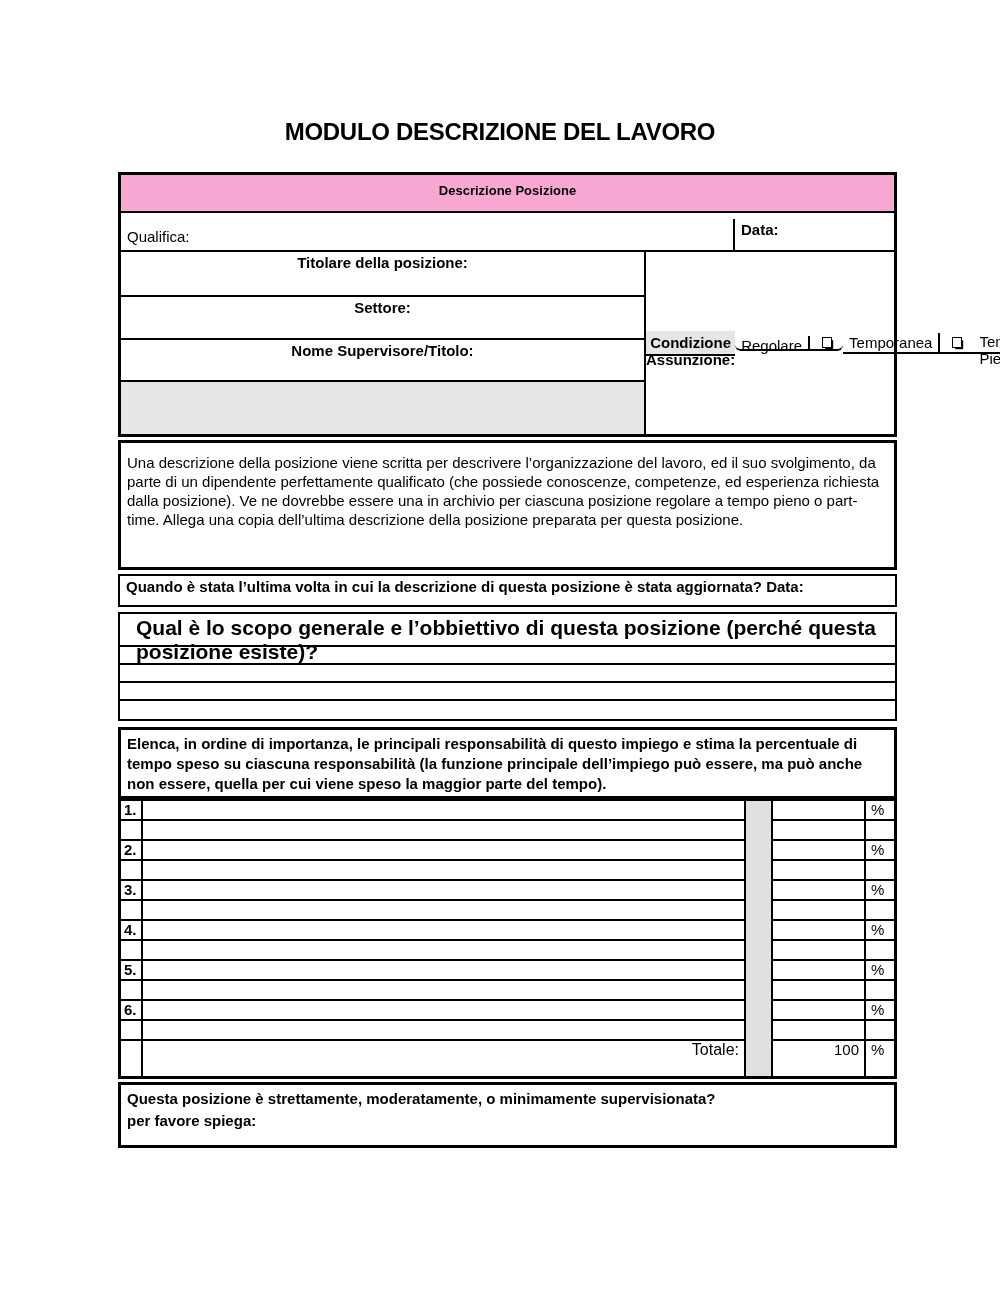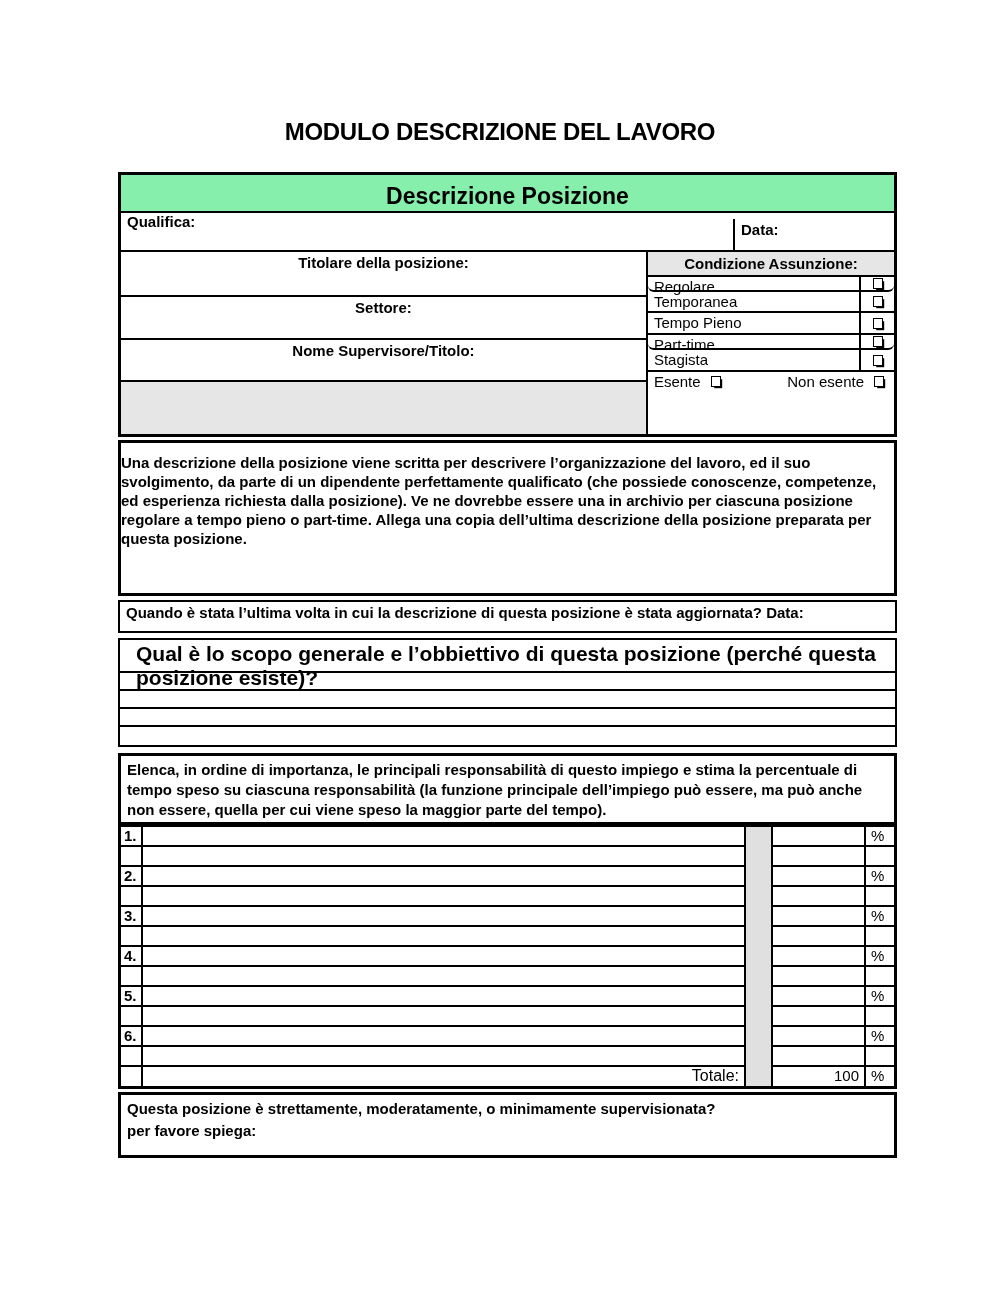--- a/index.html
+++ b/index.html
@@ -10,34 +10,34 @@
   }
   .title {
     position:absolute; top:118px; left:0; width:1000px;
     text-align:center; font-size:24px; font-weight:bold; letter-spacing:-0.3px;
   }
   .form-wrap { position:absolute; left:118px; top:172px; width:779px; }
 
   
   .secA { border:3px solid #000; height:265px; }
   .secA-header {
-    height:38px; border-bottom:2px solid #000; background:#86efac;
-    text-align:center; font-weight:bold; font-size:23px; padding-top:8px;
+    height:38px; border-bottom:2px solid #000; background:#f9a8d4;
+    text-align:center; font-weight:bold; font-size:13px; padding-top:8px;
   }
   .rowQD { display:flex; height:39px; border-bottom:2px solid #000; }
-  .cell-qualifica { flex:1; padding:0 6px; font-weight:bold; font-size:15px; }
+  .cell-qualifica { flex:1; padding:15px 6px; font-weight:normal; font-size:15px; }
   .cell-data { width:161px; border-left:2px solid #000; padding:2px 6px; font-weight:bold; font-size:15px;margin-top:6px; }
   .mainA { display:flex; height:182px; }
   .colL { width:529px; display:flex; flex-direction:column; }
   .colL .lcell { padding:2px 6px; font-weight:bold; font-size:15px; border-bottom:2px solid #000;text-align:center; }
   .lcell.titolare { height:45px; }
   .lcell.settore { height:43px; }
   .lcell.supervisore { height:42px; }
   .lcell.grayfill { height:52px; background:#e6e6e6; border-bottom:none; }
-  .colR { width:250px; border-left:2px solid #000; display:flex; flex-direction:column; }
+  .colR { width:250px; border-left:2px solid #000; display:flex; flex-direction:row;align-items:center; }
   .cond-header {
     height:25px; background:#e6e6e6; border-bottom:2px solid #000;
     text-align:center; font-weight:bold; font-size:15px; padding-top:3px;
   }
   .opt-row { display:flex; border-bottom:2px solid #000; font-size:15px; }
   .opt-row .opt-label { flex:1; padding:1px 6px; }
   .opt-row .opt-cb {
     width:35px; border-left:2px solid #000;
     display:flex; align-items:center; justify-content:center;
   }
@@ -45,21 +45,21 @@
   .cb {
     display:inline-block; width:10px; height:11px; background:#fff;
     border:1.7px solid #000; box-shadow:2.2px 2.2px 0 -1px #000;
   }
   .ore-cell { height:34px; border-bottom:2px solid #000; padding:1px 6px; font-size:15px; }
   .ore-cell .ore-b { font-weight:bold; }
   .esente-row { height:18px; display:flex; align-items:center; font-size:15px; padding:0 10px 0 6px; justify-content:space-between;border-radius:6px; }
   .esente-item { display:flex; align-items:center; gap:10px; }
 
   
-  .secB { margin-top:3px; border:3px solid #000; height:156px; padding:10px 8px 0 0; font-size:15px; line-height:19px;font-weight:bold; }
+  .secB { margin-top:3px; border:3px solid #000; height:130px; padding:10px 8px 0 6px; font-size:15px; line-height:19px; }
 
   
   .secC { margin-top:4px; border:2px solid #000; height:33px; padding:2px 6px; font-weight:bold; font-size:15px; }
 
   
   .secD { margin-top:5px; border:2px solid #000; }
   .secD-header { height:33px; border-bottom:2px solid #000; padding:2px 16px; font-weight:bold; font-size:21px; }
   .blank-row { height:18px; border-bottom:2px solid #000; }
   .blank-row.last { border-bottom:none; }
 
@@ -69,21 +69,21 @@
   
   .secF { border:3px solid #000; border-top-width:2px; }
   .frow { display:flex; }
   .frow .fc { border-right:2px solid #000; border-bottom:2px solid #000; }
   .fc.c-num { width:22px; font-weight:bold; font-size:15px; padding:0 3px; }
   .fc.c-wide { width:603px; }
   .fc.c-strip { width:27px; background:#e0e0e0; border-bottom:none; }
   .fc.c-val { width:93px; font-size:15px;padding-left:8px; }
   .fc.c-pct { width:28px; border-right:none; font-size:15px; padding:0 5px; }
   .frow.h20 > .fc { height:20px; }
-  .frow.h19 > .fc { height:19px; }
+  .frow.h19 > .fc { height:35px; }
   .frow.rlast > .fc { border-bottom:none; }
   .txt-right { text-align:right; padding-right:5px; }
 
   
   .secG { margin-top:3px; border:3px solid #000; height:66px; padding:3px 8px 0 6px; font-weight:bold; font-size:15px; line-height:22px; }
 </style>
 </head>
 <body>
 
 <div class="page">

